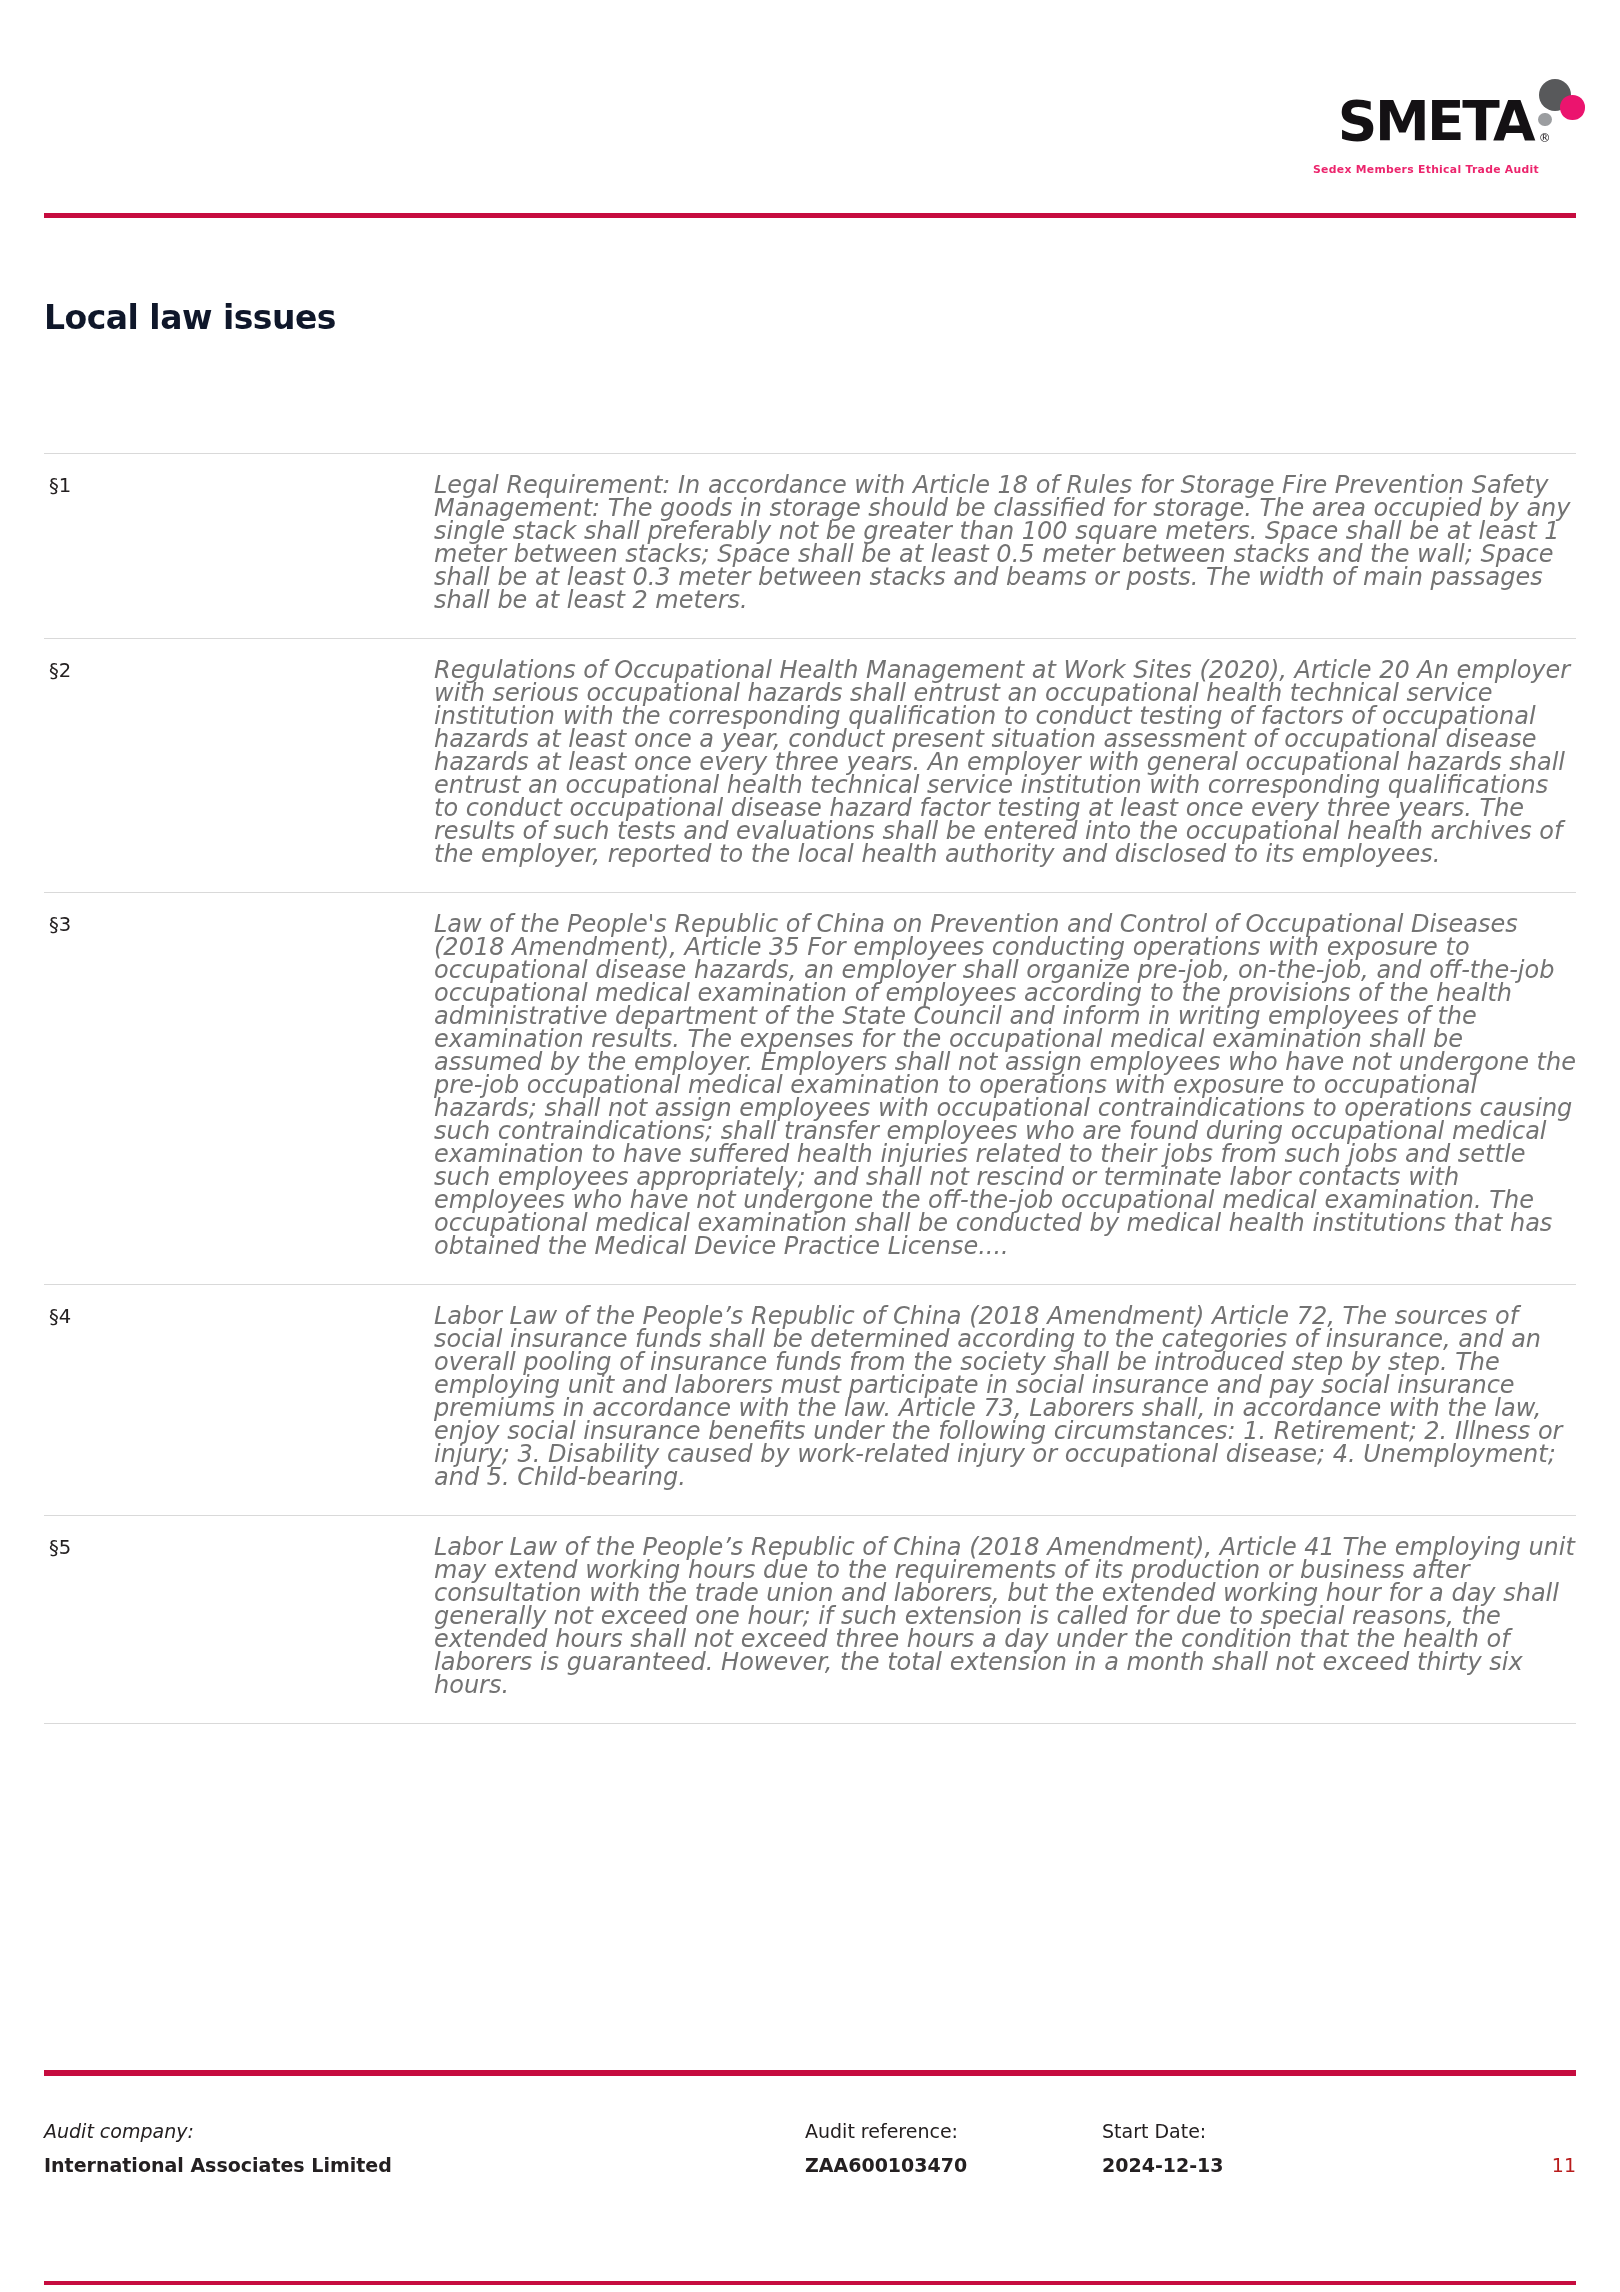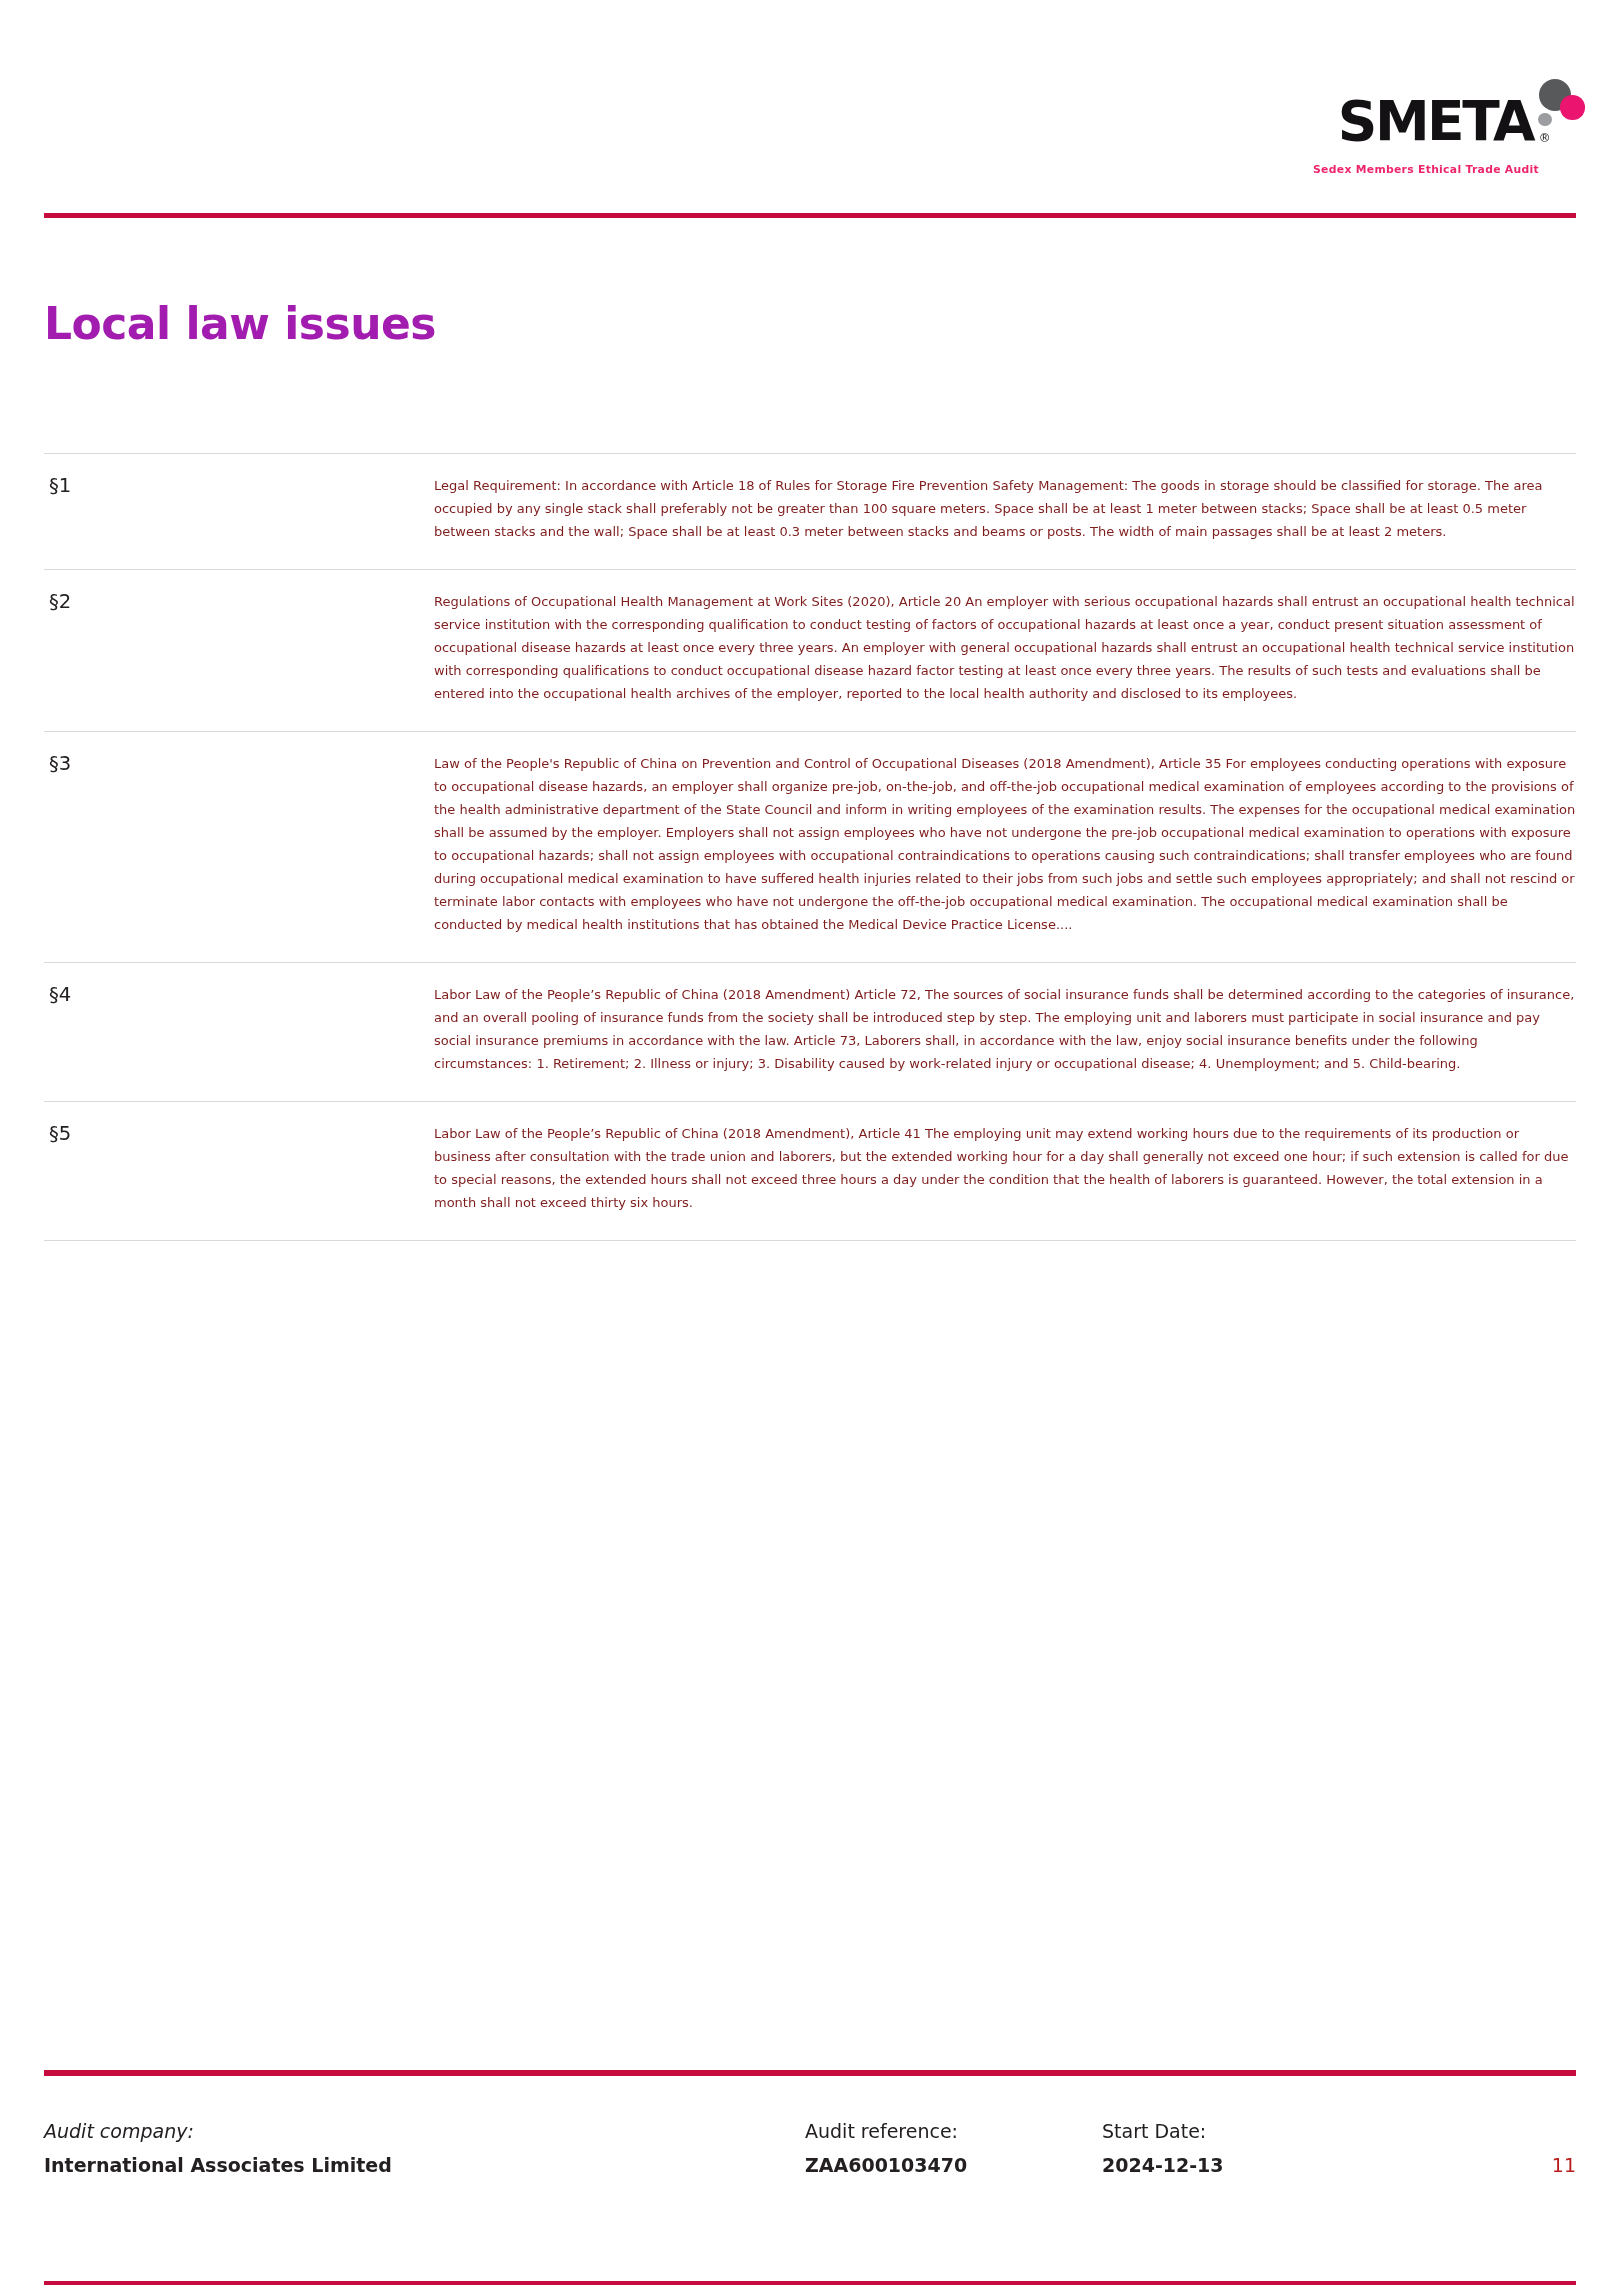--- a/index.html
+++ b/index.html
@@ -31,36 +31,36 @@
 
   
   .rule { position:absolute; left:44px; right:44px; background:#C60C3F; }
   .rule-header { top:213px; height:4.9px; }
   .rule-footer { top:2070px; height:5.9px; }
   .rule-bottom { bottom:7.8px; height:3.9px; }
 
   
   .title {
     position:absolute; top:298px; left:44px;
-    font-size:44px; font-weight:700; letter-spacing:-0.5px; color:#a21caf;
+    font-size:33px; font-weight:700; letter-spacing:-0.5px; color:#0f172a;
   }
 
   
   .law-table { position:absolute; top:453px; left:44px; width:1532px; }
   .law-row {
     display:flex; border-top:1px solid #D9D9D9;
     padding:19.6px 0 26.5px 0;
   }
   .law-row:last-child { border-bottom:1px solid #D9D9D9; }
   .law-ref {
     width:390px; flex:0 0 390px; box-sizing:border-box;
     padding-left:4.9px; font-size:19.6px; line-height:23px; color:#242021;
   }
   .law-text {
-    flex:1; font-size:13px; line-height:23px; color:#7f1d1d;
+    flex:1; font-size:24px; line-height:23px; color:#737373;font-style:italic;
   }
 
   
   .f-label { position:absolute; font-size:19px; color:#242021; }
   .f-value { position:absolute; font-size:19px; font-weight:700; color:#242021; }
   .f-company-label { left:44px;  top:2120px;font-style:italic; }
   .f-company-value { left:44px;  top:2154px; }
   .f-ref-label     { left:805px; top:2120px; }
   .f-ref-value     { left:805px; top:2154px; }
   .f-date-label    { left:1102px; top:2120px; }

